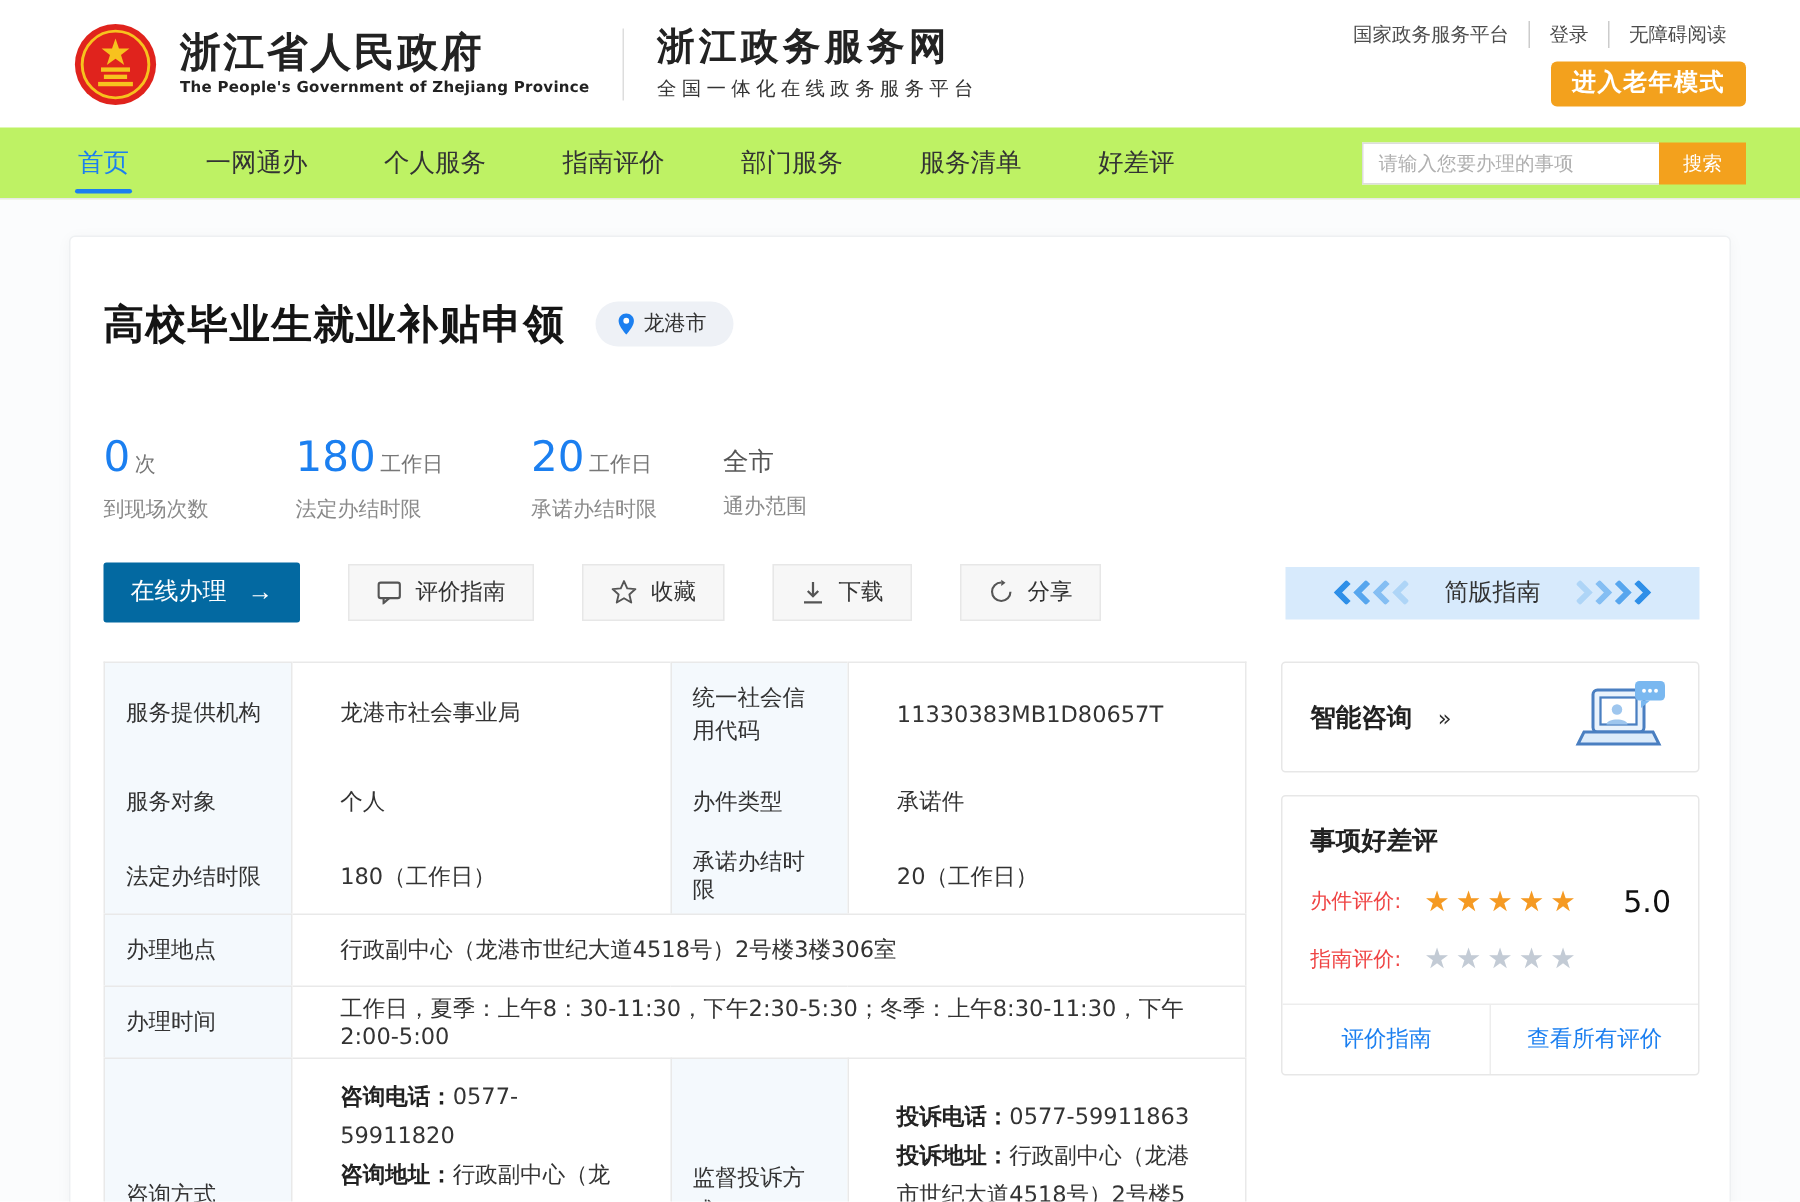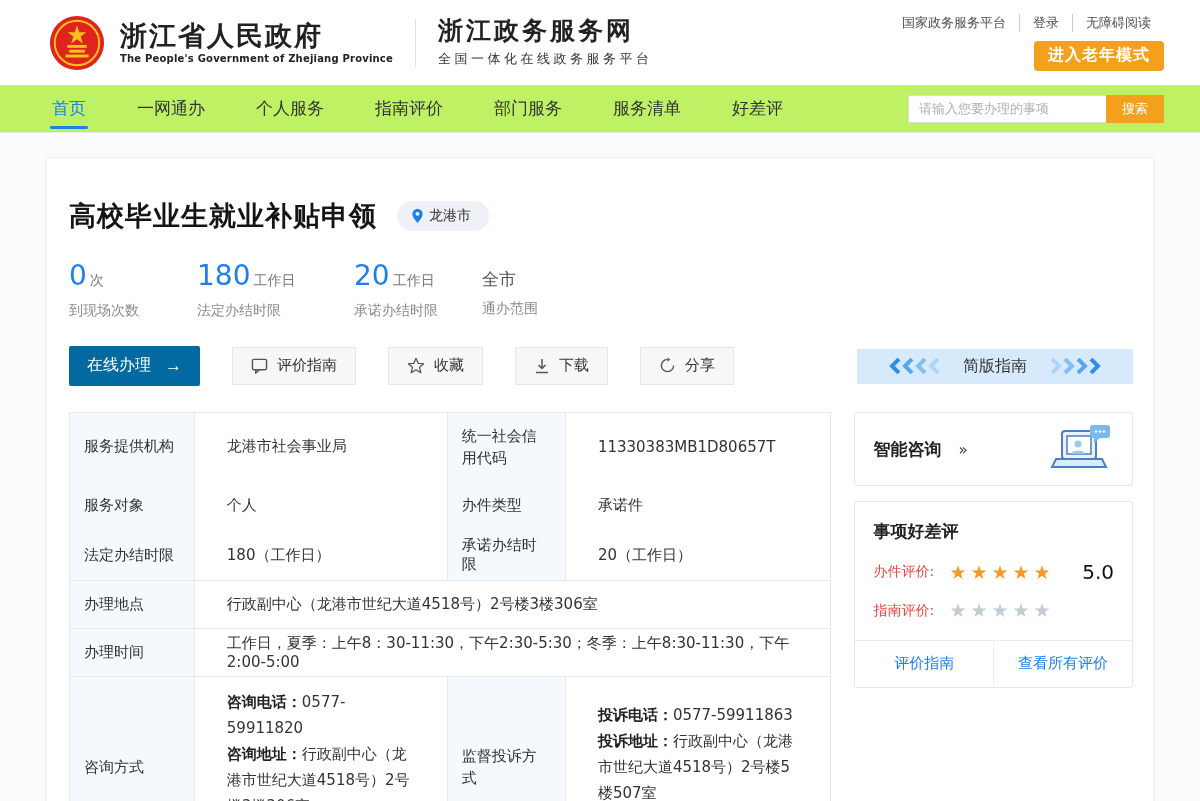--- a/index.html
+++ b/index.html
@@ -44,21 +44,21 @@
 
   .title-row { display:flex; align-items:center; }
   .page-title { font-size:27px; font-weight:bold; color:#141414; letter-spacing:1px; }
   .loc-badge { display:flex; align-items:center; gap:5px; margin-left:20px;
     background:#eef1f6; border-radius:16px; padding:6px 18px 6px 14px; font-size:14px; color:#333; }
 
   .stats-row { display:flex; margin-top:28px; }
   .stat { }
   .stat:nth-child(1){ width:128px; } .stat:nth-child(2){ width:157px; }
   .stat:nth-child(3){ width:128px; } .stat:nth-child(4){ width:120px; }
-  .stat-val { font-size:28px; color:#1b7ff0; line-height:1; }
+  .stat-val { font-size:28px; color:#1b7ff0; line-height:1;margin-top:29px; }
   .stat-val .unit { font-size:14px; color:#777; margin-left:3px; }
   .stat-val.plain { font-size:17px; color:#555; padding-top:9px; }
   .stat-label { font-size:14px; color:#8a8a8a; margin-top:12px; }
 
   .actions-row { display:flex; align-items:center; margin-top:26px; }
   .btn-primary { display:flex; align-items:center; gap:14px; background:#0369a1; color:#fff;
     border:none; font-size:16px; padding:9px 18px 10px; border-radius:2px; cursor:pointer; }
   .btn-primary .arr { font-size:17px; }
   .btn-ghost { display:flex; align-items:center; gap:9px; background:#f7f7f7;
     border:1px solid #e7e7e7; color:#333; font-size:15px; padding:8px 18px 9px;

